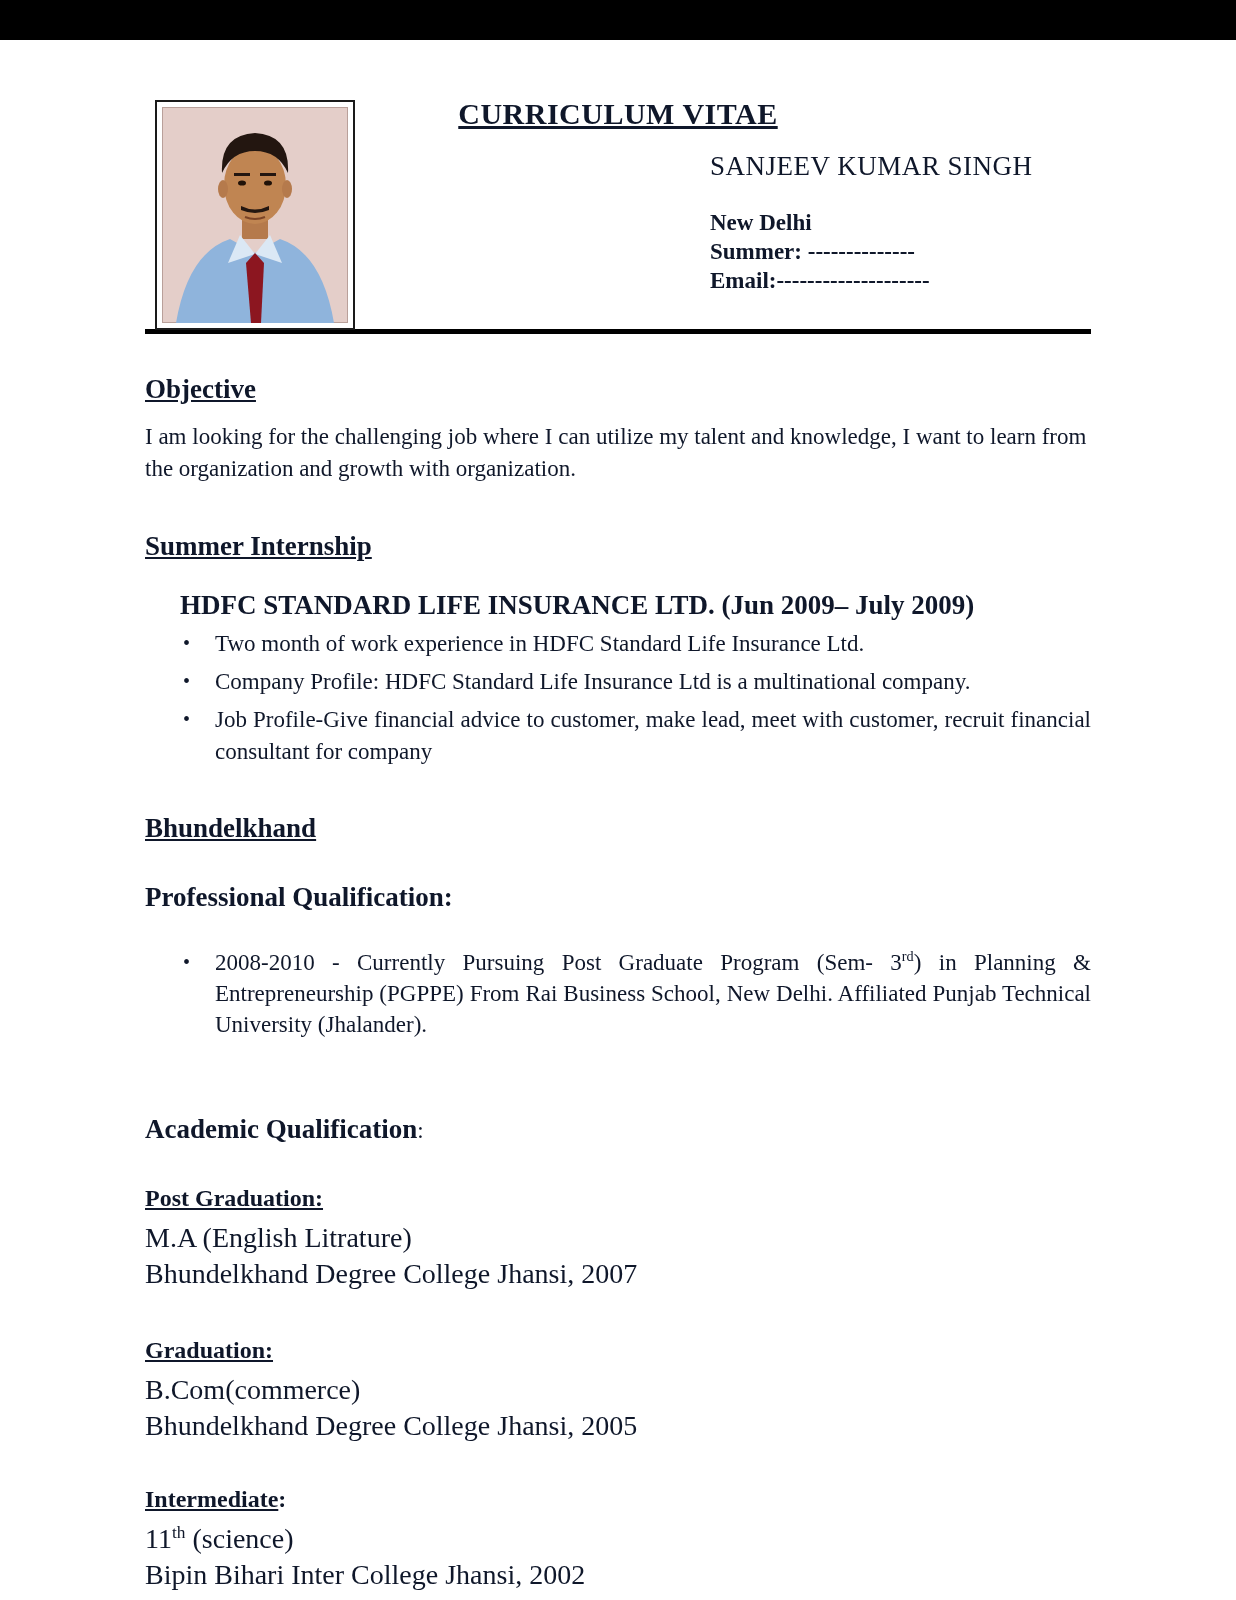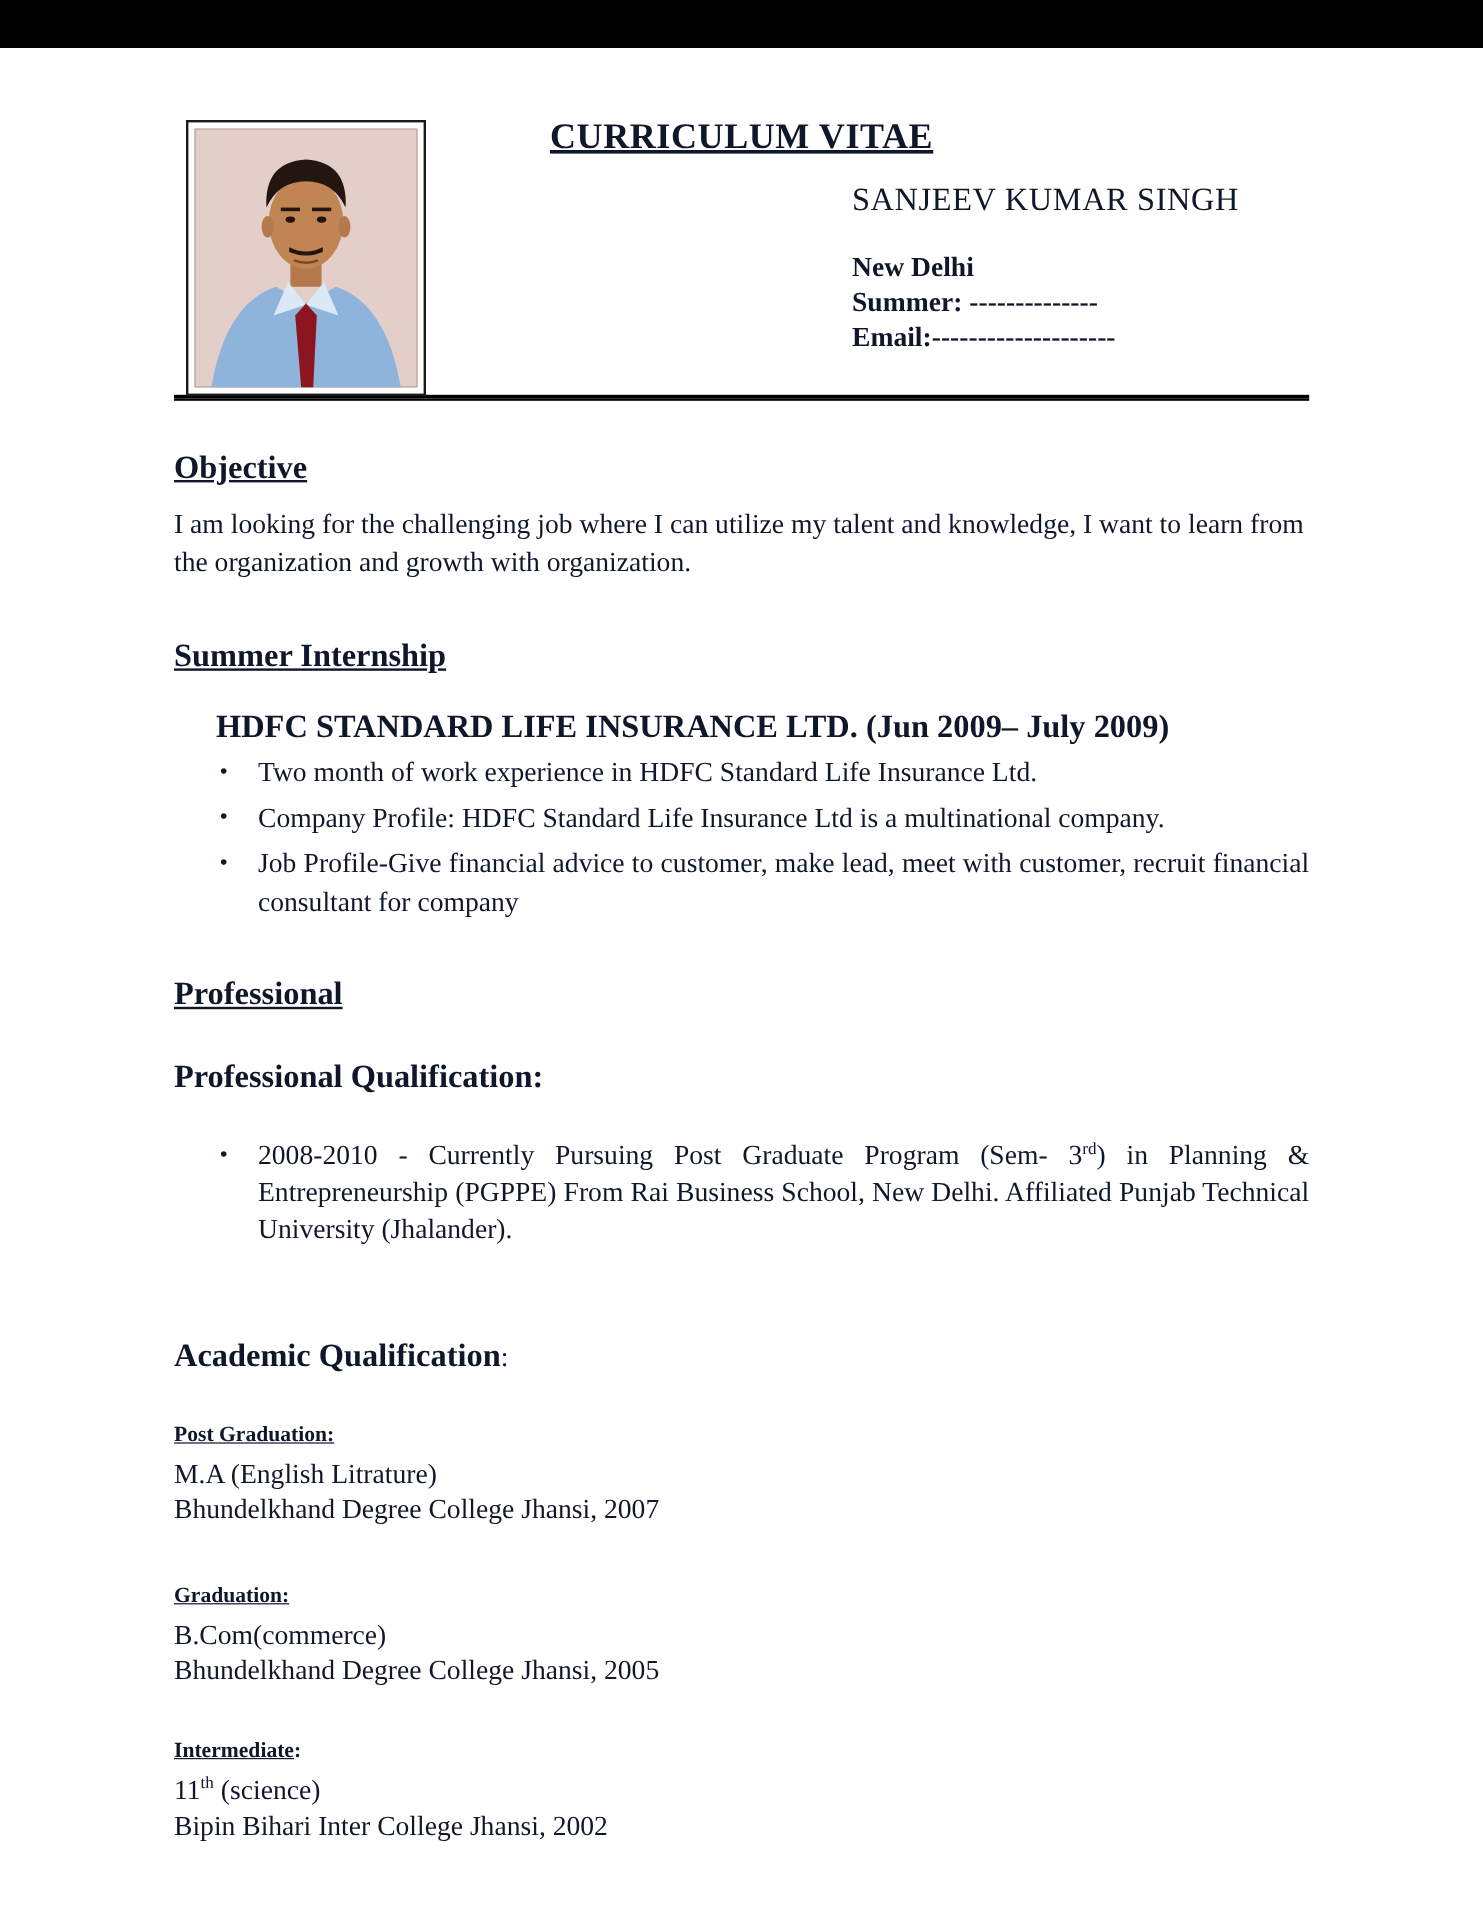--- a/index.html
+++ b/index.html
@@ -84,28 +84,28 @@
     margin-top:38px;
     font-size:27px; font-weight:bold;
   }
   .prof-bullet { margin-top:34px; }
 
   .academic-heading { margin-top:74px; font-size:27px; }
   .academic-heading .bold-part { font-weight:bold; }
   .academic-heading .colon { font-weight:normal; font-size:23px; }
 
   h4.degree {
-    font-size:18px; font-weight:bold;
+    font-size:24px; font-weight:bold;
   }
   h4.degree .u { text-decoration:underline; }
   .h-postgrad { margin-top:40px; }
   .h-grad { margin-top:46px; }
   .h-inter { margin-top:42px; }
 
-  .degree-line { font-size:23px; line-height:1.28; }
+  .degree-line { font-size:28px; line-height:1.28; }
   .degree-line.first { margin-top:8px; }
 
   sup { font-size:0.62em; vertical-align:super; line-height:0; }
 </style>
 </head>
 <body>
 
 <div class="page">
   <div class="topbar"></div>
 
@@ -168,21 +168,21 @@
     </div>
     <div class="bullet-row">
       <span class="dot">•</span>
       <span class="btxt">Company Profile: HDFC Standard Life Insurance Ltd is a multinational company.</span>
     </div>
     <div class="bullet-row">
       <span class="dot">•</span>
       <span class="btxt just">Job Profile-Give financial advice to customer, make lead, meet with customer, recruit financial consultant for company</span>
     </div>
 
-    <h2 class="section h-qualification">Professional</h2>
+    <h2 class="section h-qualification">Bhundelkhand</h2>
 
     <div class="sub-heading">Professional Qualification:</div>
 
     <div class="bullet-row prof-bullet">
       <span class="dot">•</span>
       <span class="btxt just"><span>2008-2010 -   Currently Pursuing Post Graduate Program (Sem- 3</span><sup>rd</sup><span>)  in Planning &amp; Entrepreneurship (PGPPE) From Rai Business School, New Delhi. Affiliated Punjab Technical University (Jhalander).</span></span>
     </div>
 
     <div class="sub-heading academic-heading"><span class="bold-part">Academic Qualification</span><span class="colon">:</span></div>
 

